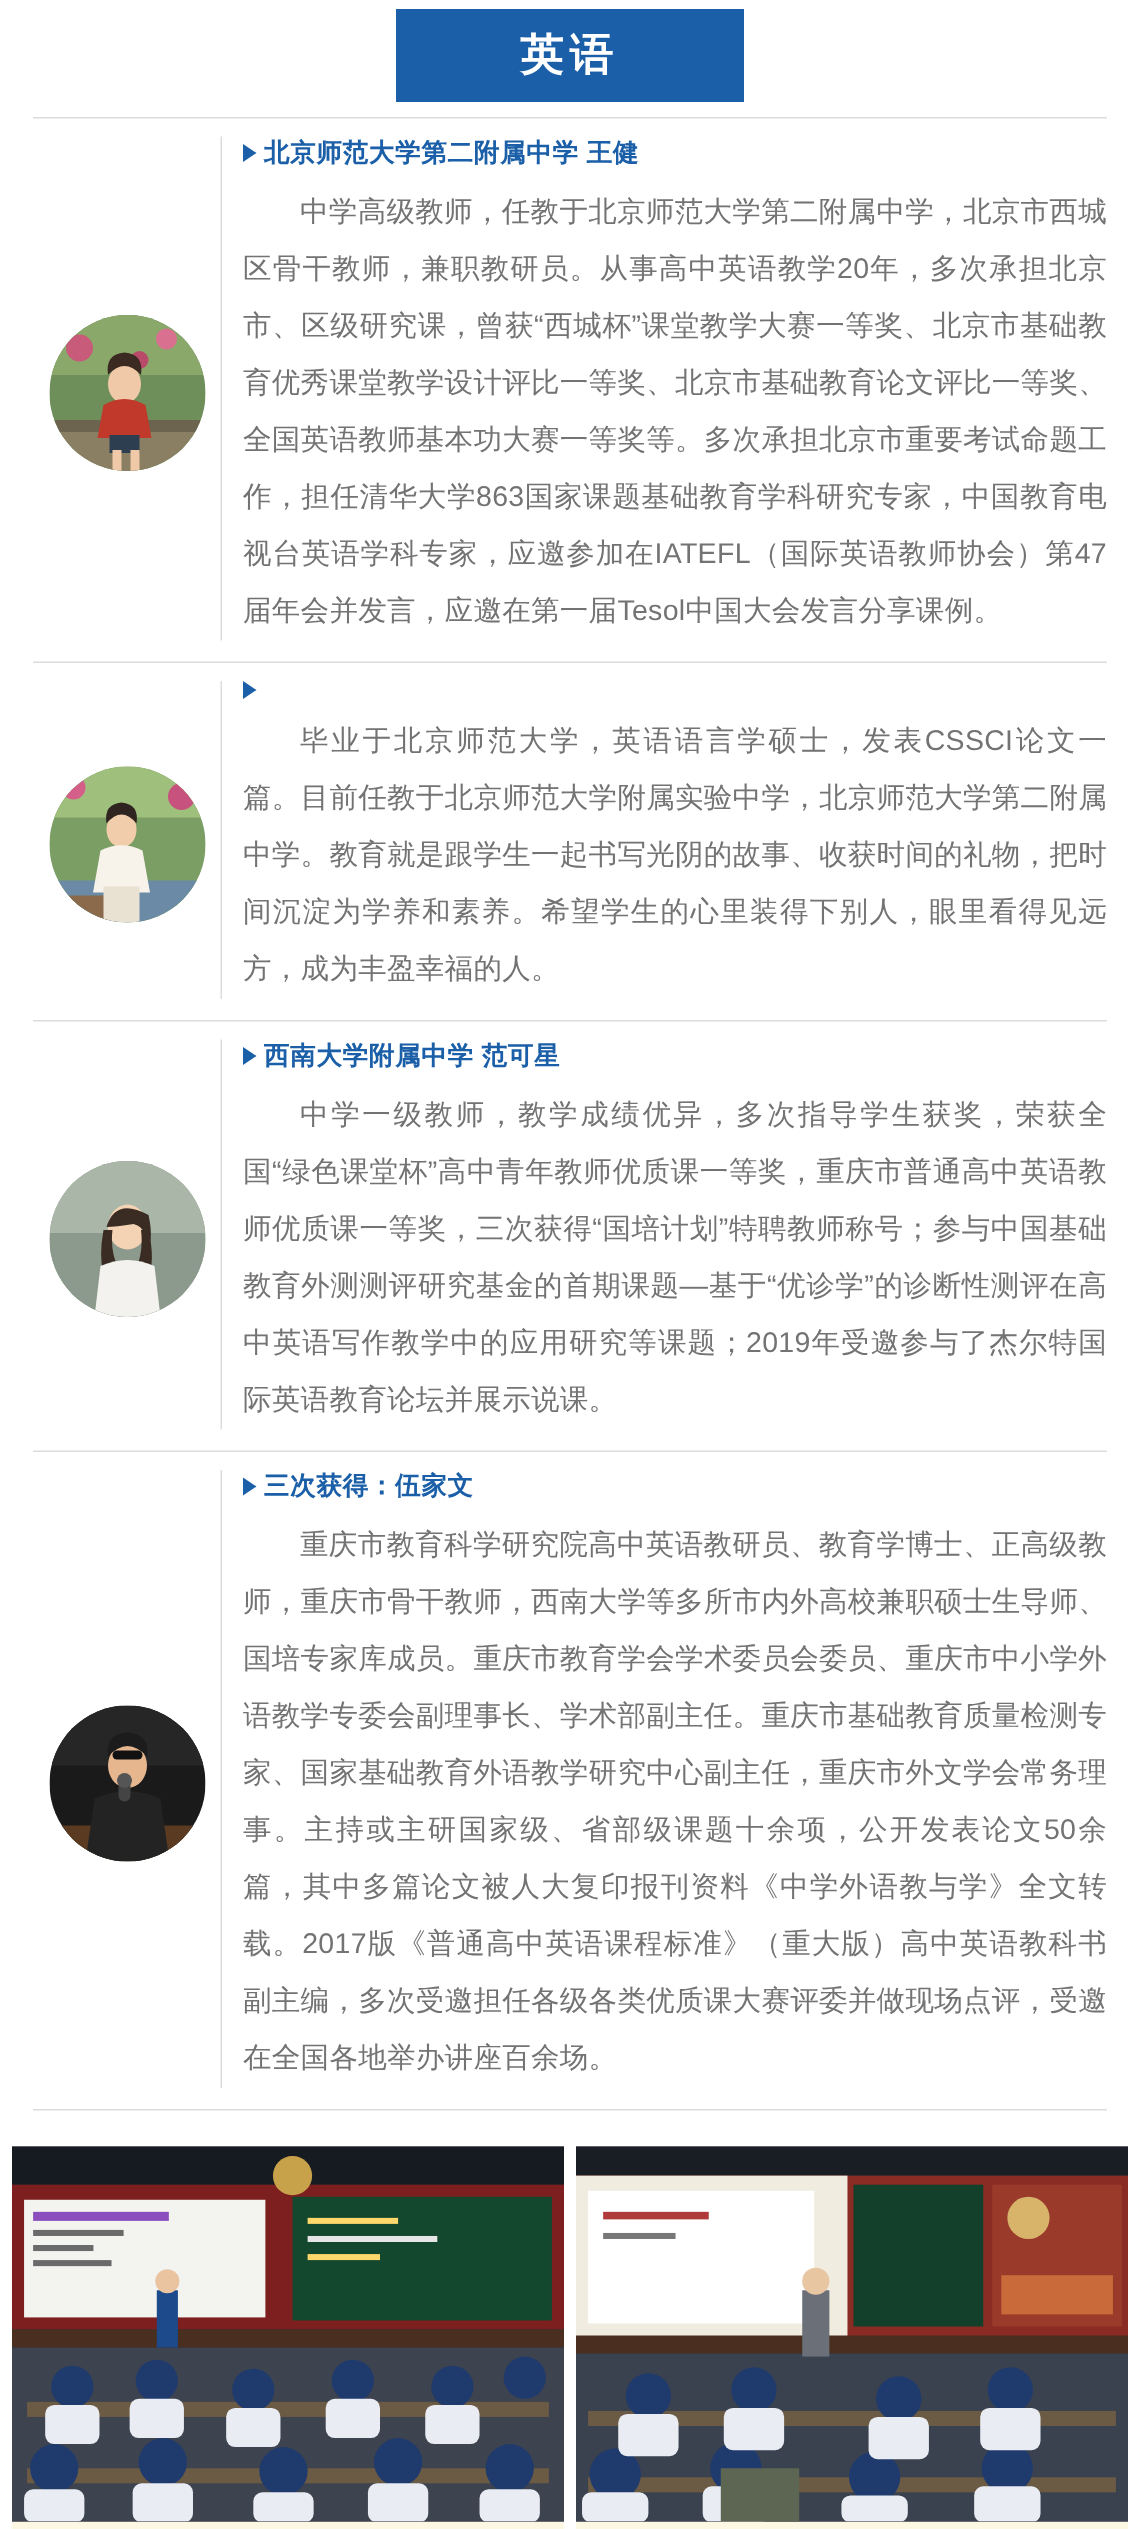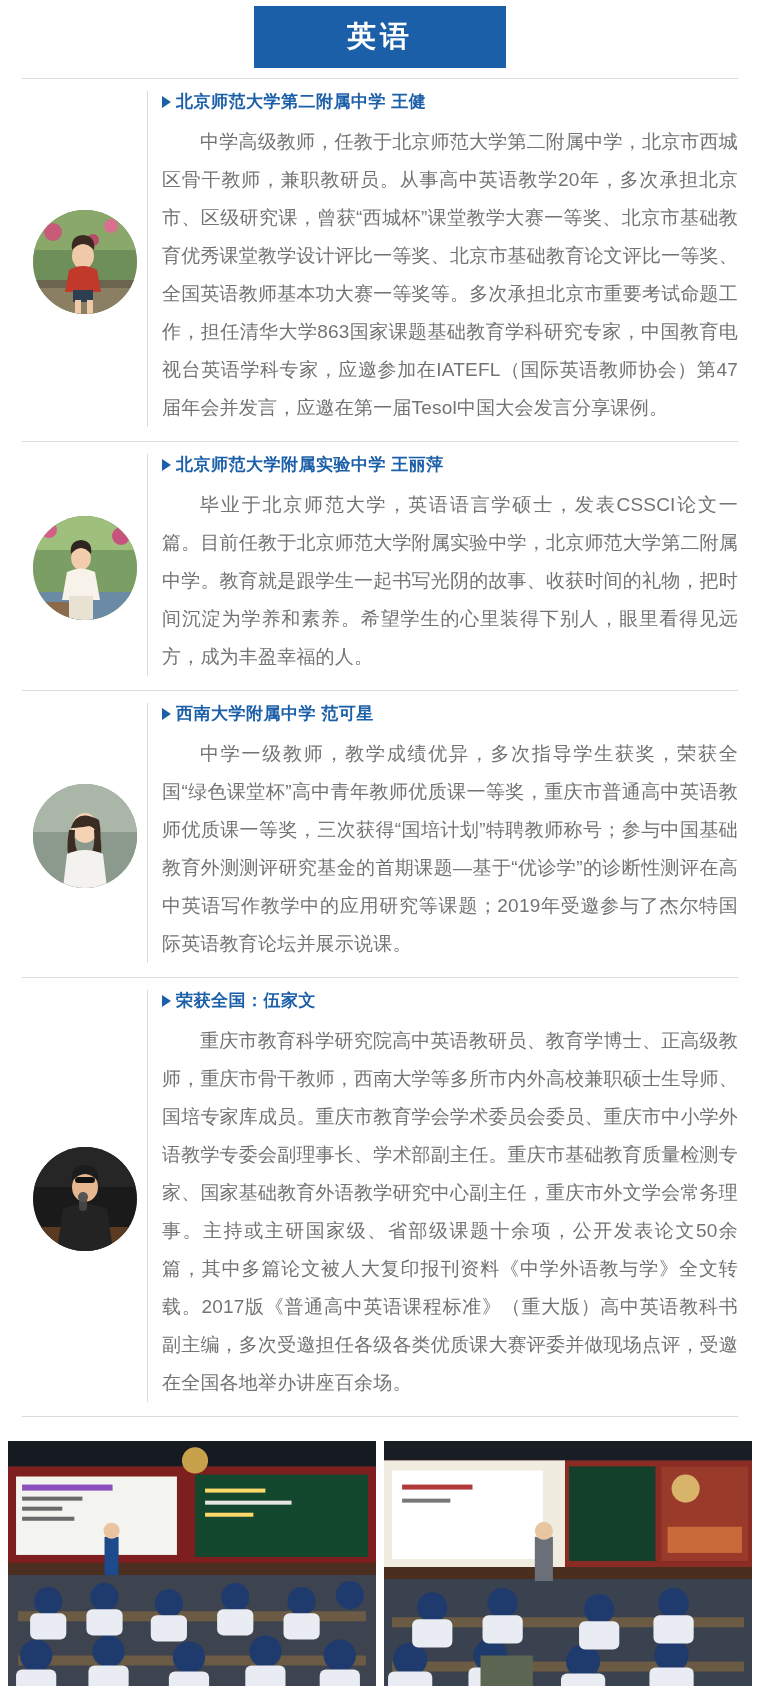--- a/index.html
+++ b/index.html
@@ -18,21 +18,21 @@
     background: #fff;
   }
 
   
   .header-wrap {
     padding-top: 6px;
     display: flex;
     justify-content: center;
   }
   .header-banner {
-    width: 252px;
+    width: 232px;
     height: 62px;
     background: #1B5FA8;
     color: #ffffff;
     font-size: 29px;
     font-weight: bold;
     letter-spacing: 4px;
     display: flex;
     align-items: center;
     justify-content: center;
   }
@@ -182,21 +182,20 @@
             <ellipse cx="48" cy="42" rx="10" ry="12" fill="#f2cdab"></ellipse>
             <path d="M38 38 q10 -12 20 0 q2 -13 -10 -14 q-12 1 -10 14z" fill="#2f241f"></path>
             <path d="M34 56 q14 -7 28 0 l5 28 h-38z" fill="#f7f3ea"></path>
             <rect x="36" y="80" width="24" height="24" fill="#e9e2d2"></rect>
           </svg>
         </div>
       </div>
       <div class="info-cell">
         <div class="t-name">
           <span class="tri"></span>
-          <span>北京师范大学附属实验中学  王丽萍</span>
         </div>
         <div class="t-bio">毕业于北京师范大学，英语语言学硕士，发表CSSCI论文一篇。目前任教于北京师范大学附属实验中学，北京师范大学第二附属中学。教育就是跟学生一起书写光阴的故事、收获时间的礼物，把时间沉淀为学养和素养。希望学生的心里装得下别人，眼里看得见远方，成为丰盈幸福的人。</div>
       </div>
     </div>
 
     <div class="teacher-row">
       <div class="avatar-cell">
         <div class="avatar">
           <svg viewBox="0 0 104 104" preserveAspectRatio="xMidYMid slice">
             <rect width="104" height="104" fill="#9aa79c"></rect>
@@ -231,21 +230,21 @@
             <rect x="42" y="30" width="20" height="6" rx="3" fill="#111"></rect>
             <path d="M30 62 q22 -10 44 0 l6 42 h-56z" fill="#232323"></path>
             <rect x="46" y="48" width="8" height="16" rx="4" fill="#444"></rect>
             <circle cx="50" cy="50" r="5" fill="#555"></circle>
           </svg>
         </div>
       </div>
       <div class="info-cell">
         <div class="t-name">
           <span class="tri"></span>
-          <span>荣获全国：伍家文</span>
+          <span>三次获得：伍家文</span>
         </div>
         <div class="t-bio">重庆市教育科学研究院高中英语教研员、教育学博士、正高级教师，重庆市骨干教师，西南大学等多所市内外高校兼职硕士生导师、国培专家库成员。重庆市教育学会学术委员会委员、重庆市中小学外语教学专委会副理事长、学术部副主任。重庆市基础教育质量检测专家、国家基础教育外语教学研究中心副主任，重庆市外文学会常务理事。主持或主研国家级、省部级课题十余项，公开发表论文50余篇，其中多篇论文被人大复印报刊资料《中学外语教与学》全文转载。2017版《普通高中英语课程标准》（重大版）高中英语教科书副主编，多次受邀担任各级各类优质课大赛评委并做现场点评，受邀在全国各地举办讲座百余场。</div>
       </div>
     </div>
 
   </div>
 
   <div class="gallery">
 
     <div class="photo-card">

